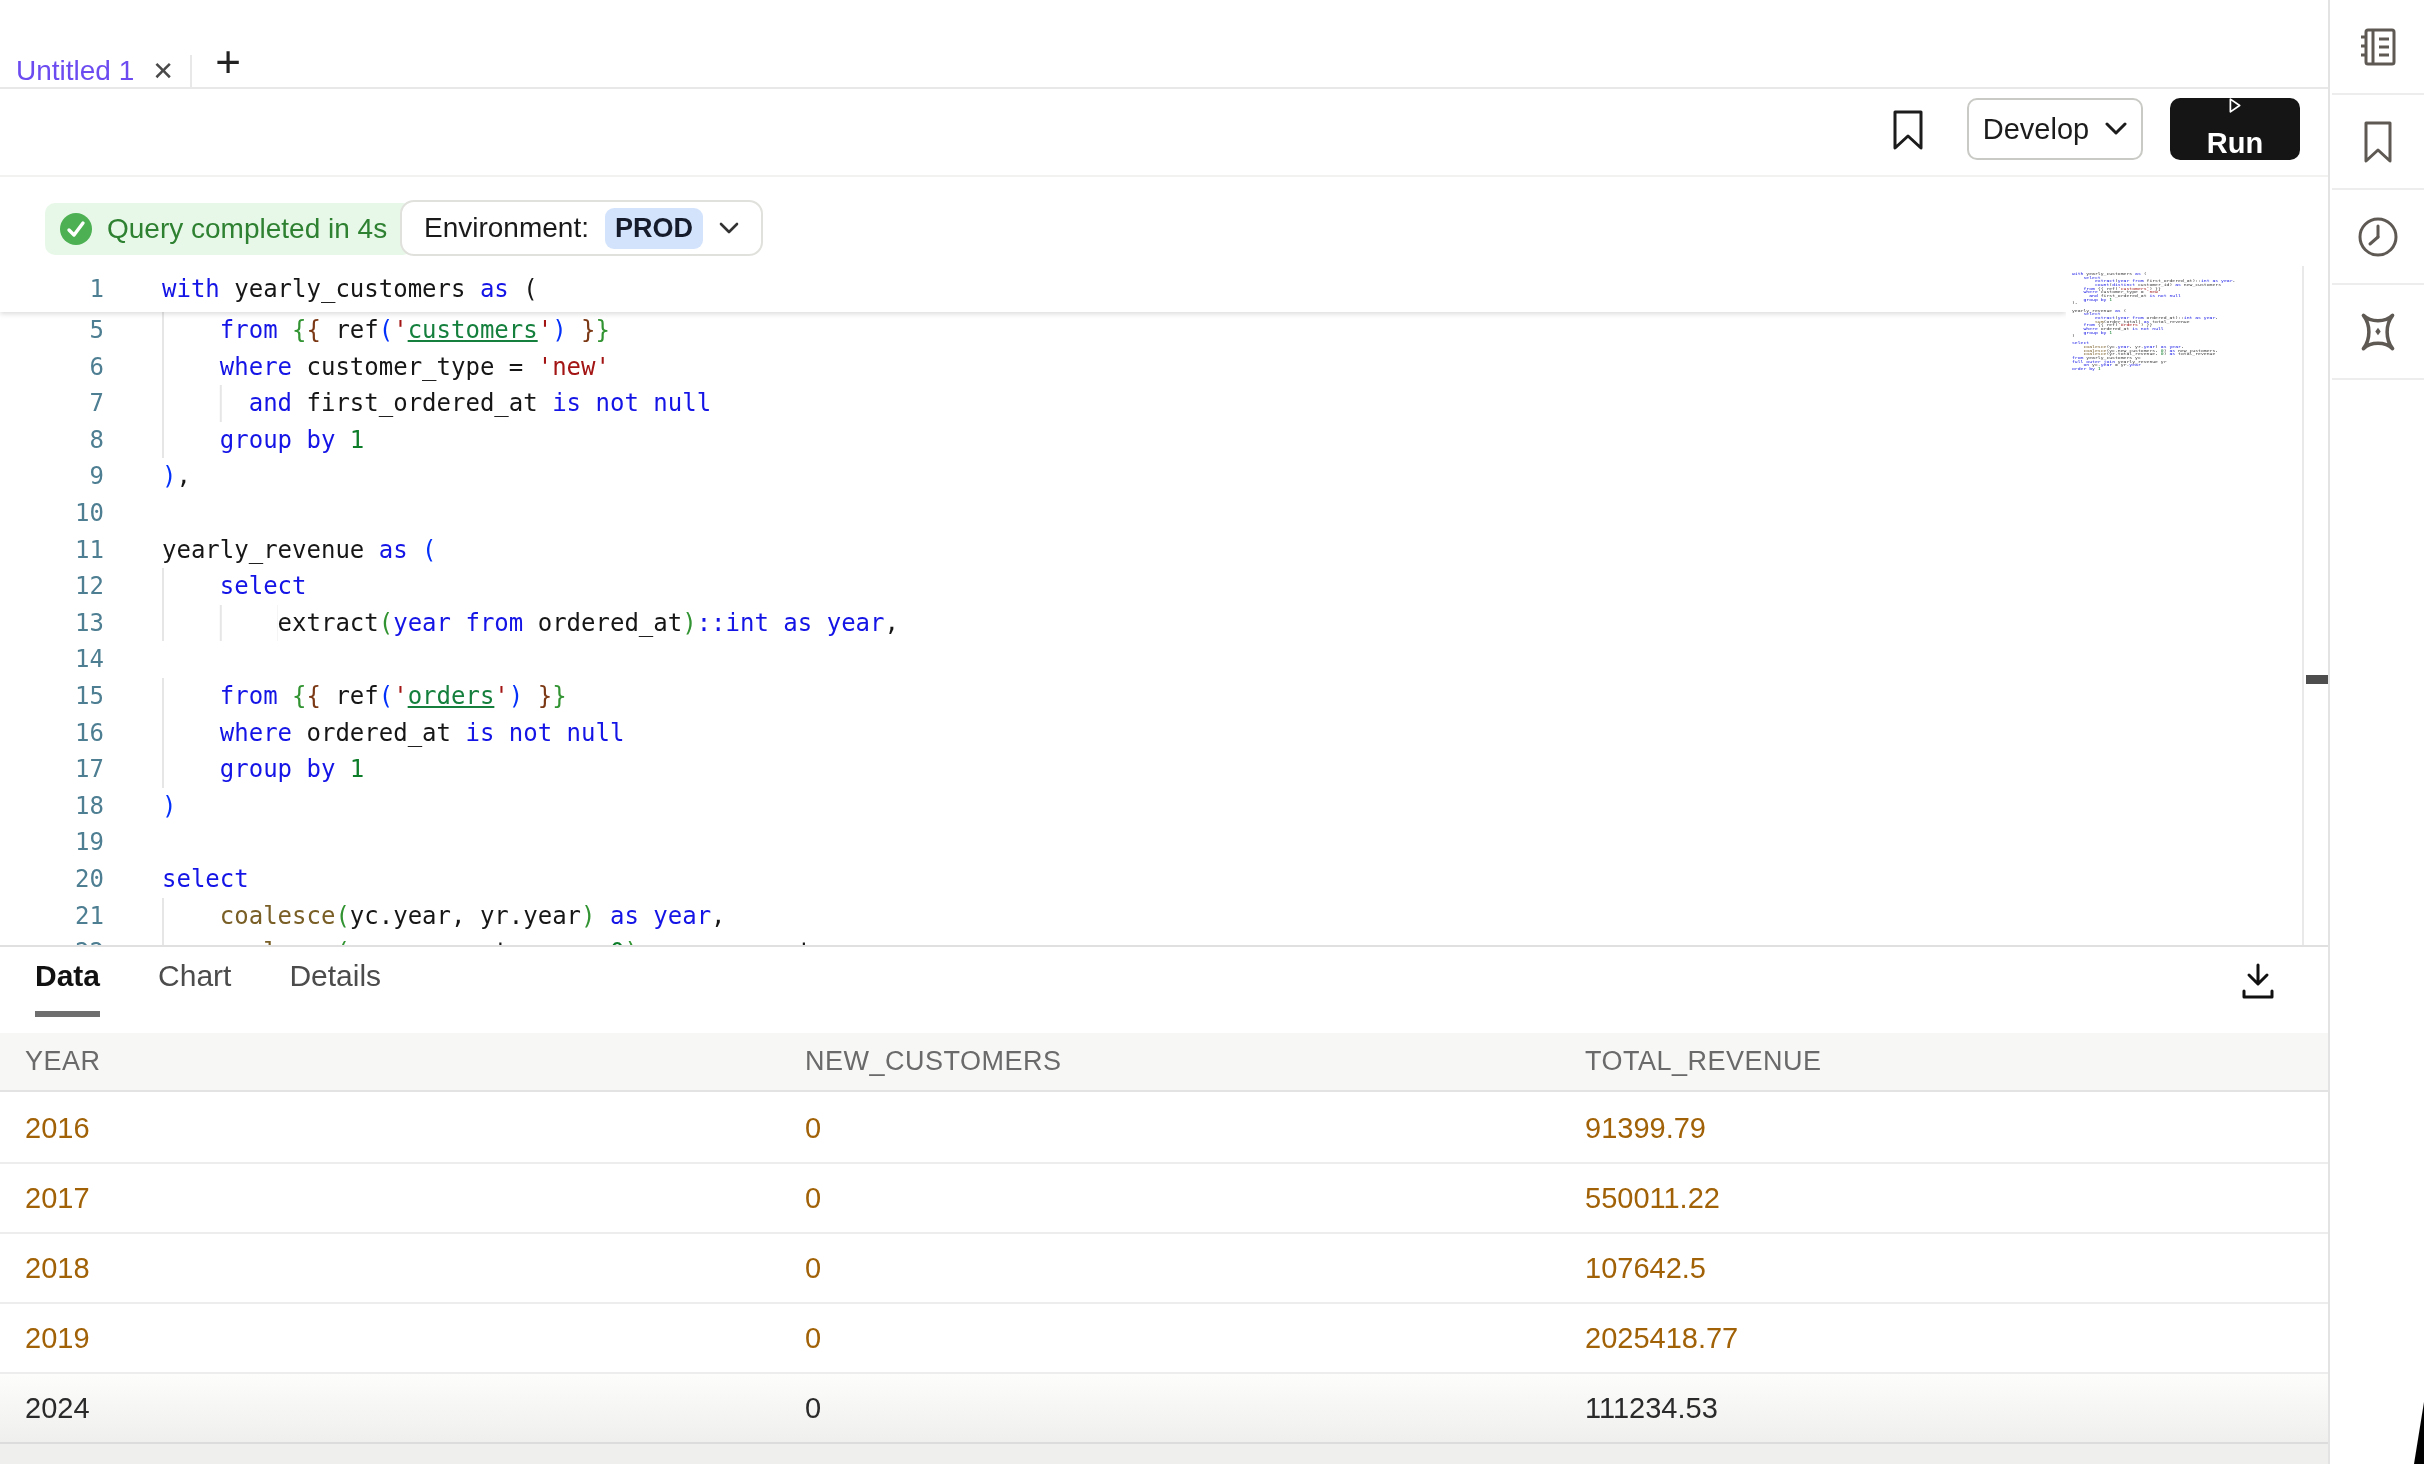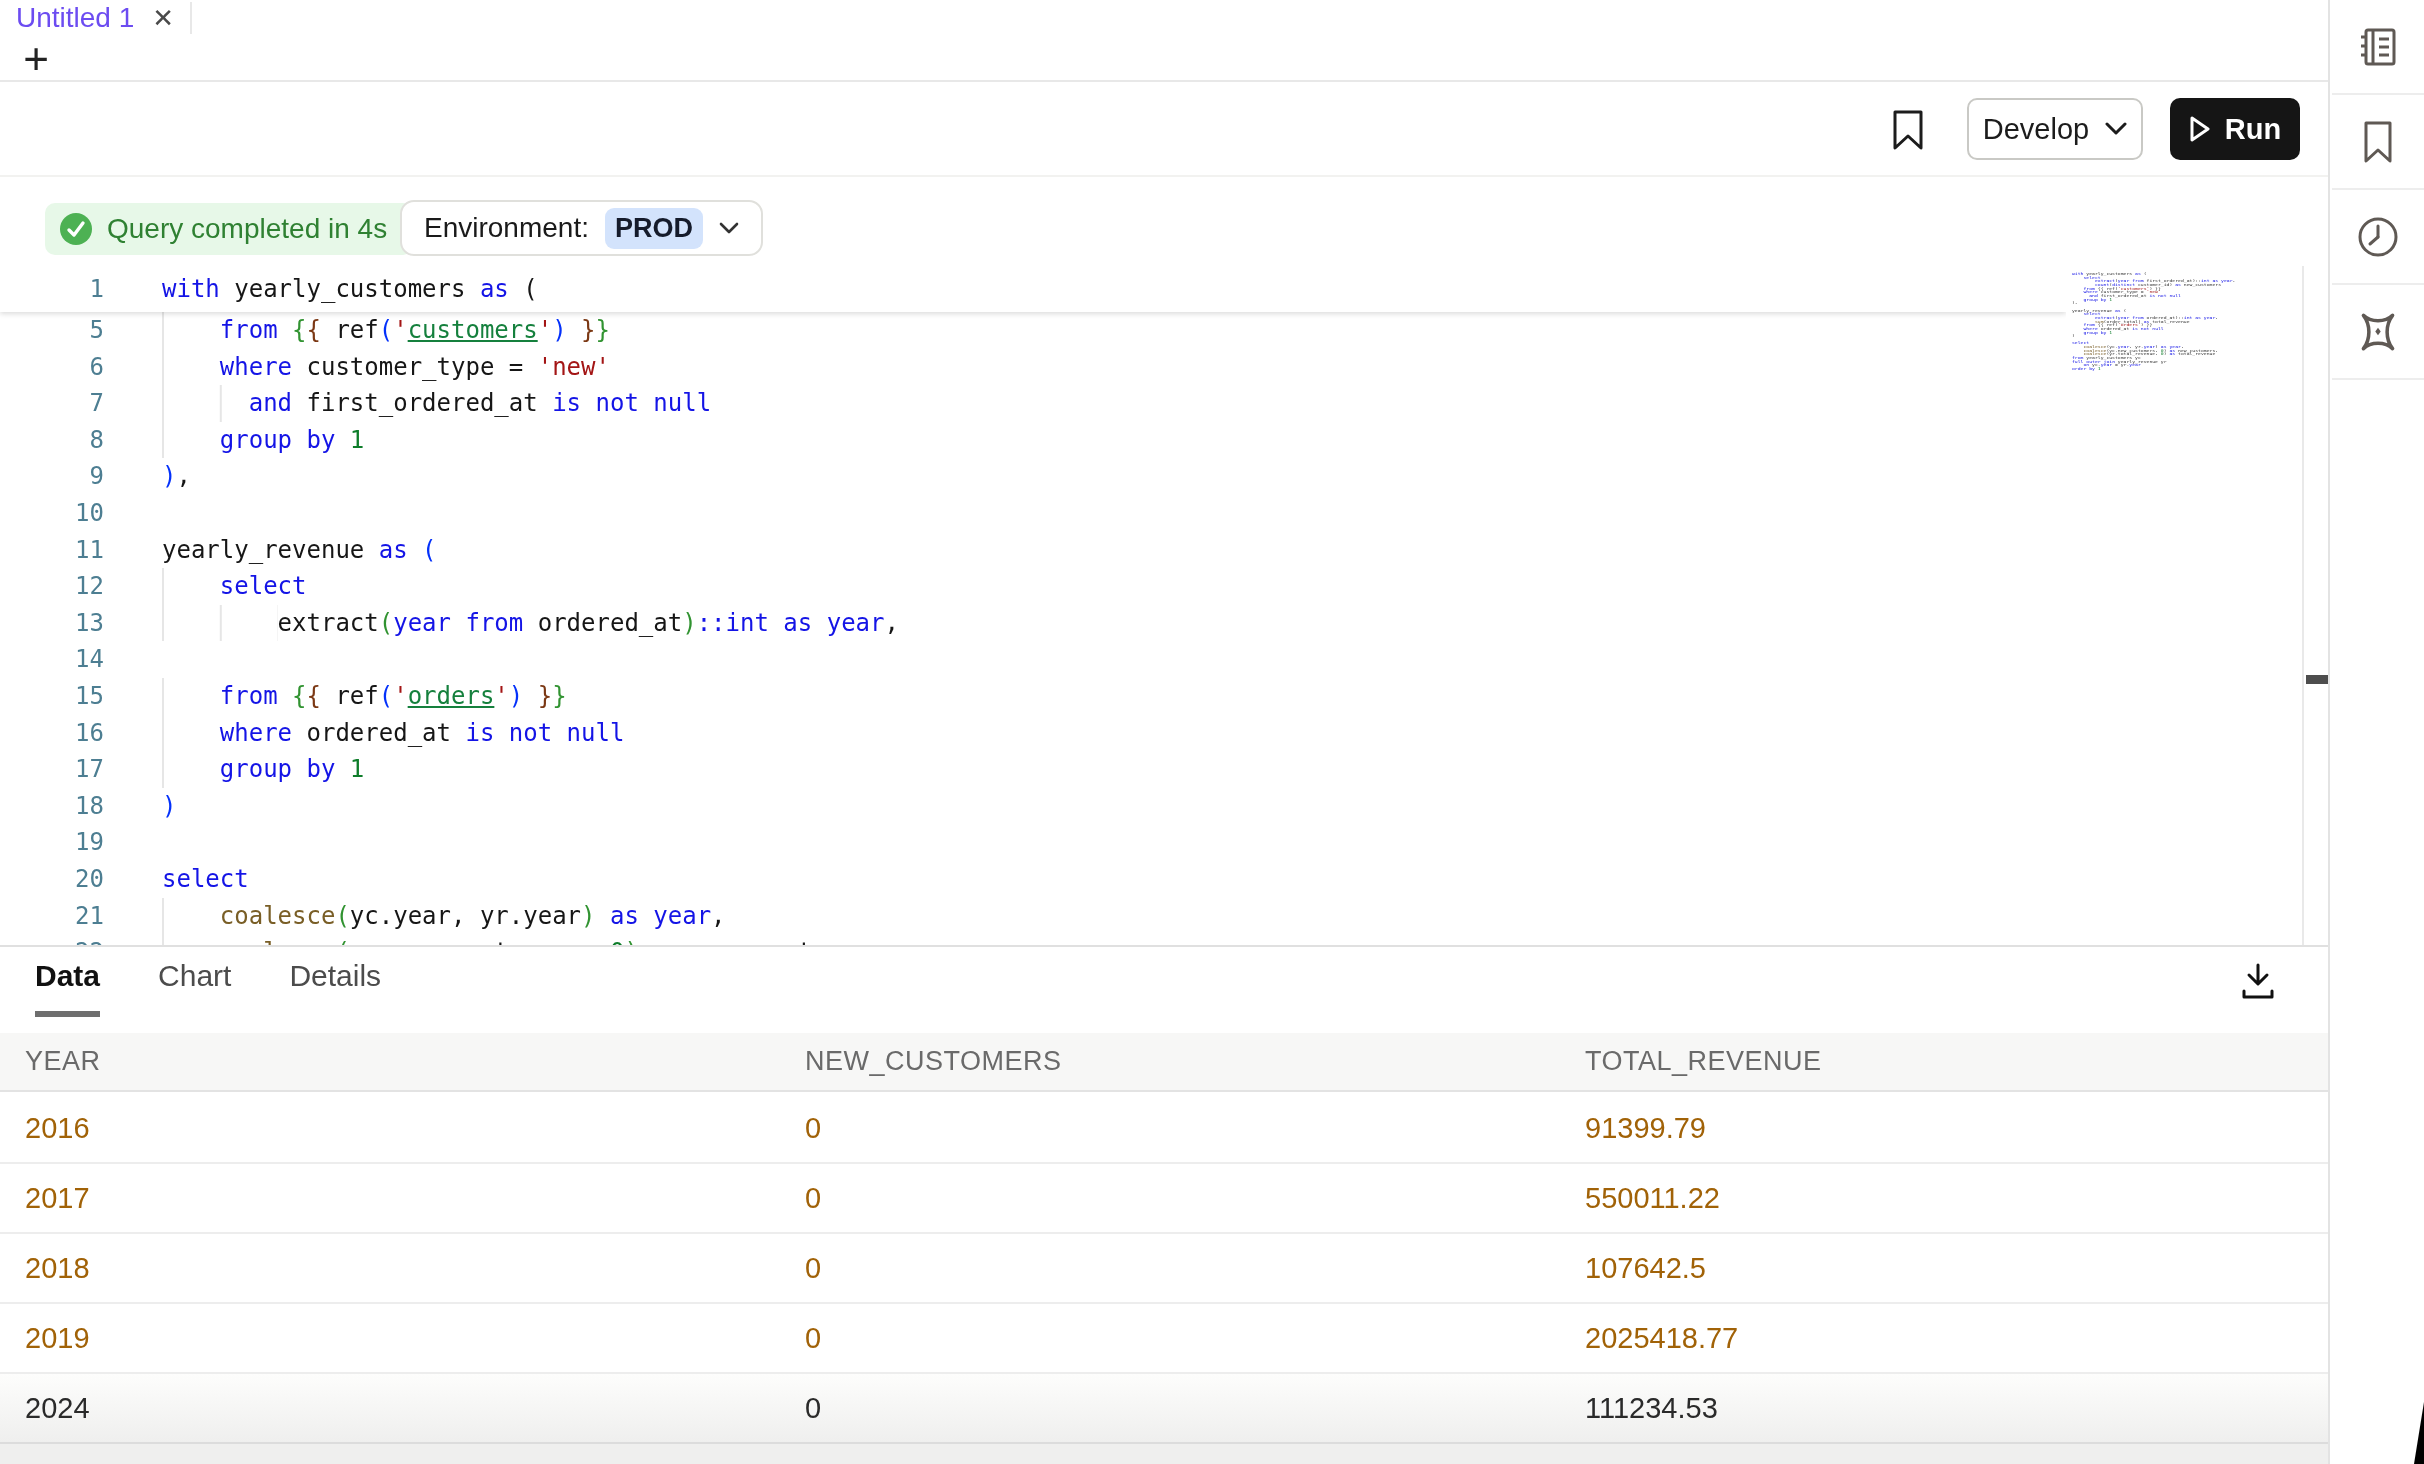--- a/index.html
+++ b/index.html
@@ -4,33 +4,33 @@
 <style>
   * { margin:0; padding:0; box-sizing:border-box; }
   html,body { background:#fff; }
   .app { position:relative; width:2424px; height:1464px; background:#fff; overflow:hidden;
          font-family:"Liberation Sans", sans-serif; color:#1a1a1a; }
 
   
   .main { position:absolute; left:0; top:0; width:2330px; height:1464px; border-right:2px solid #e3e3e3; background:#fff; }
 
   
-  .tabbar { position:absolute; left:0; top:2px; width:100%; height:80px; border-bottom:2px solid #e8e8e8; display:flex; align-items:flex-start;flex-direction:column; }
+  .tabbar { position:absolute; left:0; top:9px; width:100%; height:80px; border-bottom:2px solid #e8e8e8; display:flex; align-items:flex-end; }
   .tab { width:192px; border-right:2px solid #e8e8e8; display:flex; align-items:center; justify-content:center; gap:18px; cursor:default; }
   .tab-label { color:#6c4cf1; font-size:28px; }
   .tab-close { color:#4a4a4a; font-size:26px; line-height:1; }
   .tab-add { width:72px; display:flex; align-items:center; justify-content:center; font-size:44px; font-weight:300; color:#222; }
 
   
   .toolbar { position:absolute; left:0; top:82px; width:100%; height:95px; border-bottom:2px solid #f2f2f0; }
   .bm-btn { position:absolute; left:1888px; top:26px; width:40px; height:44px; }
   .btn-develop { position:absolute; left:1967px; top:16px; width:176px; height:62px; border:2px solid #c9c9c5; border-radius:10px;
                  background:#fff; display:flex; align-items:center; justify-content:center; gap:16px; font-size:29px; color:#1c1c1c; }
   .btn-run { position:absolute; left:2170px; top:16px; width:130px; height:62px; border-radius:10px; background:#151515; color:#fff;
-             display:flex; align-items:center; justify-content:center; gap:14px; font-size:29px; font-weight:600; }
+             display:flex; align-items:center; justify-content:center; gap:14px; font-size:29px; font-weight:600;flex-direction:column; }
 
   
   .statusrow { position:absolute; left:0; top:177px; width:100%; height:89px; }
   .pill-status { position:absolute; left:45px; top:26px; height:52px; background:#e7f8e8; border-radius:10px;
                  display:flex; align-items:center; gap:14px; padding:0 26px 0 14px; color:#2f8132; font-size:28px; font-weight:500; }
   .env-box { position:absolute; left:400px; top:23px; height:56px; border:2px solid #e0e0dc; border-radius:14px; background:#fff;
              display:flex; align-items:center; padding:0 22px; gap:16px; }
   .env-label { font-size:28px; color:#1a1a1a; }
   .env-pill { background:#d3e3fc; border-radius:9px; padding:5px 10px; font-size:27px; font-weight:600; color:#151b2b; }
 

